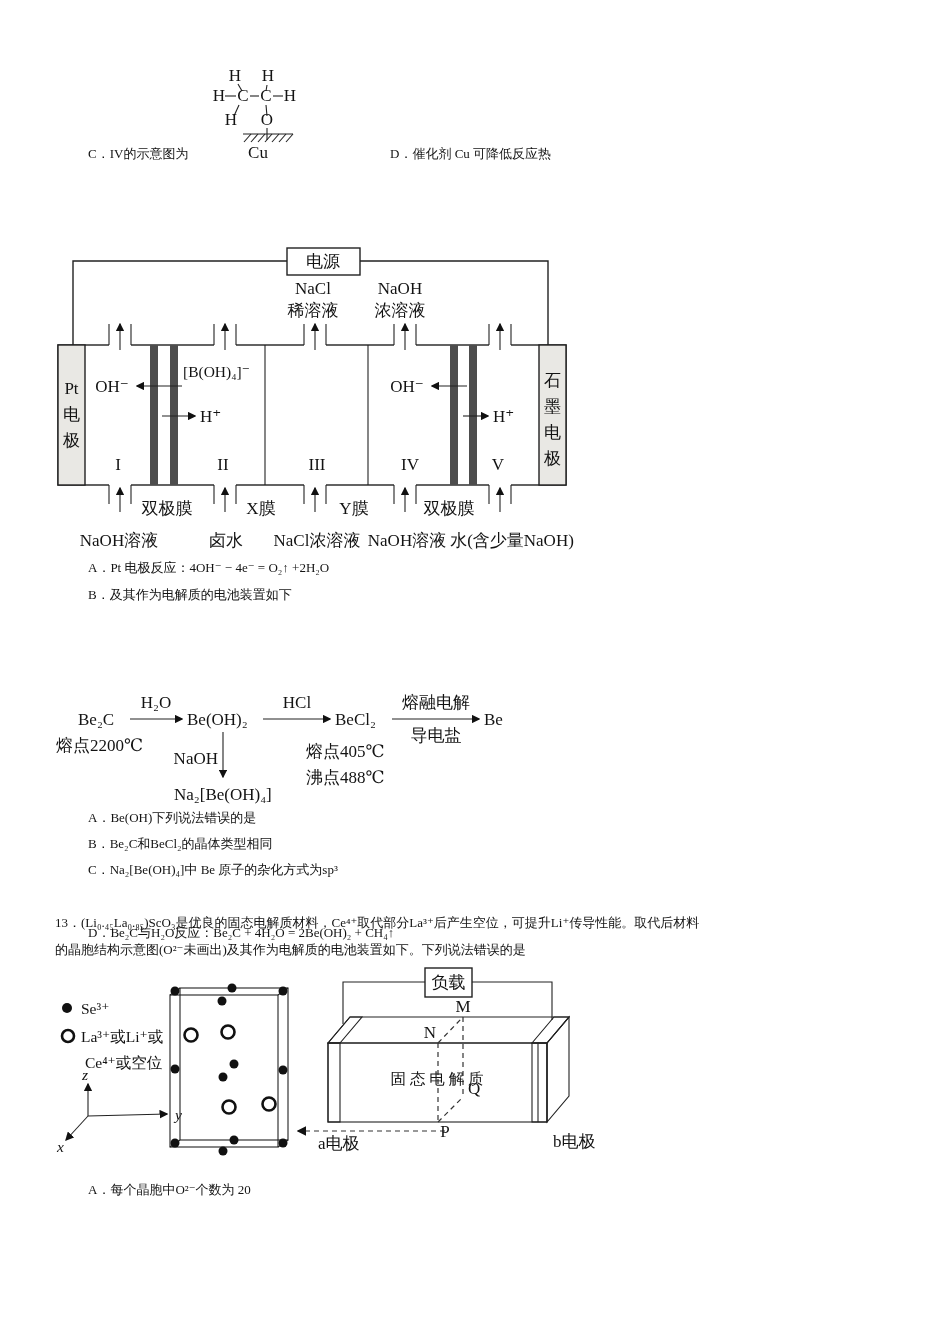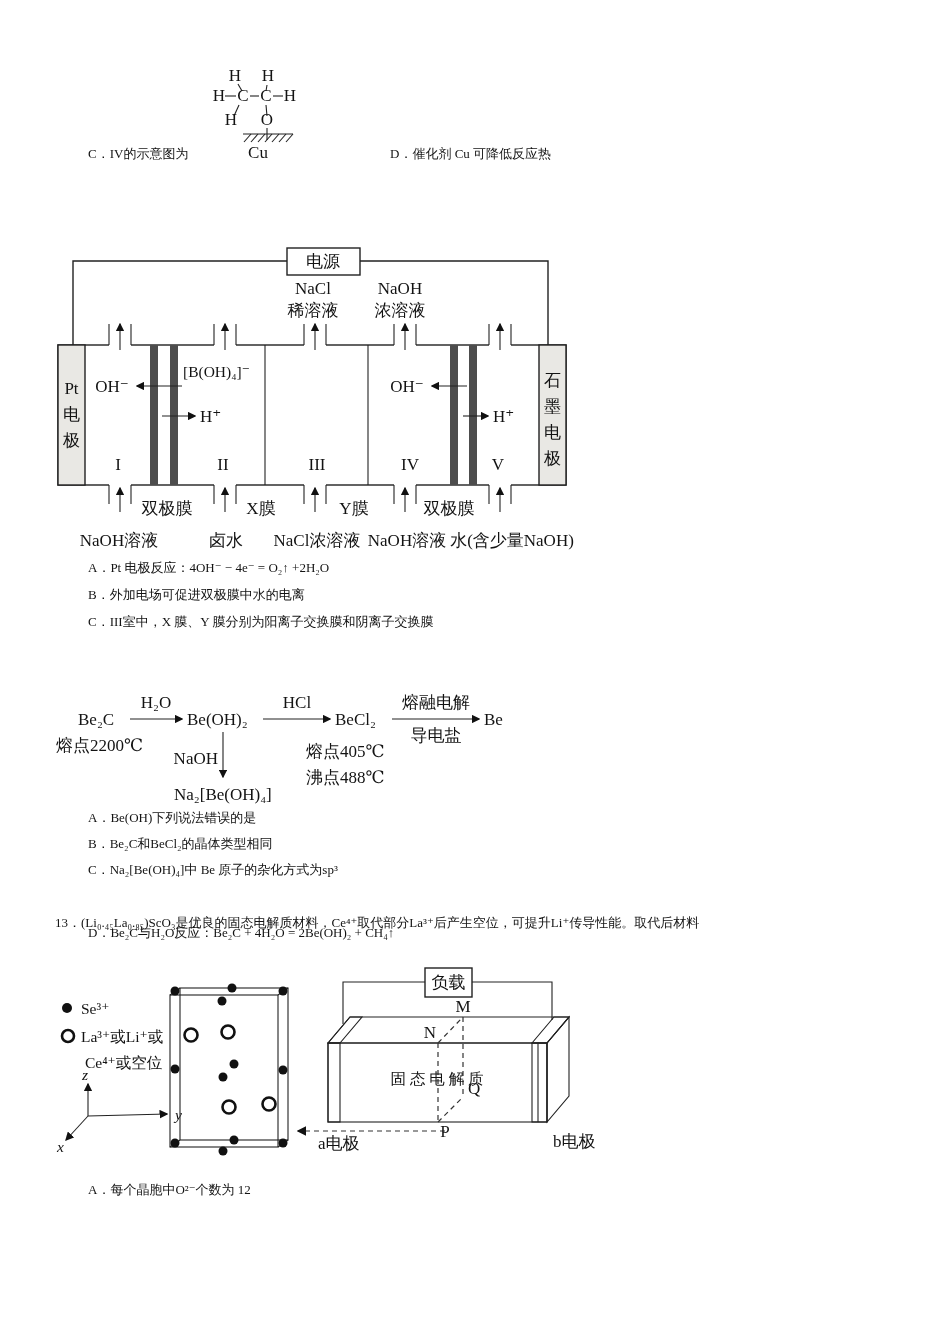--- a/index.html
+++ b/index.html
@@ -178,22 +178,21 @@
     <text x="394" y="268" text-anchor="middle">双极膜</text>
 
     <text x="64" y="300" text-anchor="middle">NaOH溶液</text>
     <text x="171" y="300" text-anchor="middle">卤水</text>
     <text x="262" y="300" text-anchor="middle">NaCl浓溶液</text>
     <text x="352" y="300" text-anchor="middle">NaOH溶液</text>
     <text x="457" y="300" text-anchor="middle">水(含少量NaOH)</text>
   </svg>
 
   <div class="t" style="left:88px;top:556px">A．Pt 电极反应：4OH⁻ − 4e⁻ = O₂↑ +2H₂O</div>
-  <div class="t" style="left:88px;top:583px">B．外加电场可促进双极膜中水的电离</div>
-  <div class="t" style="left:88px;top:610px">C．III室中，X 膜、Y 膜分别为阳离子交换膜和阴离子交换膜</div>
+  <div class="t" style="left:88px;top:583px">B．及其作为电解质的电池装置如下</div>
 
 
   <svg style="left:50px;top:692px" width="490" height="118" viewBox="0 0 490 118">
     <defs>
       <marker id="arr2" viewBox="0 0 10 10" refX="8.5" refY="5" markerWidth="8" markerHeight="8" orient="auto">
         <path d="M0,0 L10,5 L0,10 z" fill="#111"></path>
       </marker>
     </defs>
     <text x="28" y="33">Be₂C</text>
     <text x="6" y="59">熔点2200℃</text>
@@ -213,20 +212,21 @@
     <text x="168" y="72" text-anchor="end">NaOH</text>
     <text x="124" y="108">Na₂[Be(OH)₄]</text>
   </svg>
 
   <div class="t" style="left:88px;top:806px">A．Be(OH)下列说法错误的是</div>
   <div class="t" style="left:88px;top:858px">C．Na₂[Be(OH)₄]中 Be 原子的杂化方式为sp³</div>
   <div class="t" style="left:88px;top:832px">B．Be₂C和BeCl₂的晶体类型相同</div>
   <div class="t" style="left:88px;top:921px">D．Be₂C与H₂O反应：Be₂C + 4H₂O = 2Be(OH)₂ + CH₄↑</div>
 
   <div class="t" style="left:55px;top:911px">13．(Li₀.₄₅La₀.₈₅)ScO₃是优良的固态电解质材料，Ce⁴⁺取代部分La³⁺后产生空位，可提升Li⁺传导性能。取代后材料</div>
+  <div class="t" style="left:55px;top:938px">的晶胞结构示意图(O²⁻未画出)及其作为电解质的电池装置如下。下列说法错误的是</div>
 
   <svg style="left:55px;top:960px" width="590" height="210" viewBox="0 0 590 210">
     <defs>
       <marker id="arr3" viewBox="0 0 10 10" refX="8.5" refY="5" markerWidth="8" markerHeight="8" orient="auto">
         <path d="M0,0 L10,5 L0,10 z" fill="#111"></path>
       </marker>
     </defs>
 
     <circle cx="12" cy="48" r="5" fill="#111"></circle>
     <text class="sm" x="26" y="54">Se³⁺</text>
@@ -298,15 +298,15 @@
     </g>
     <text x="408" y="52" text-anchor="middle">M</text>
     <text x="375" y="78" text-anchor="middle">N</text>
     <text x="413" y="134">Q</text>
     <text x="390" y="177" text-anchor="middle">P</text>
     <text class="sm" x="382" y="124" text-anchor="middle">固 态 电 解 质</text>
     <text x="263" y="189">a电极</text>
     <text x="498" y="187">b电极</text>
   </svg>
 
-  <div class="t" style="left:88px;top:1178px">A．每个晶胞中O²⁻个数为 12</div>
+  <div class="t" style="left:88px;top:1178px">A．每个晶胞中O²⁻个数为 20</div>
 
 </div>
 
 </body></html>

